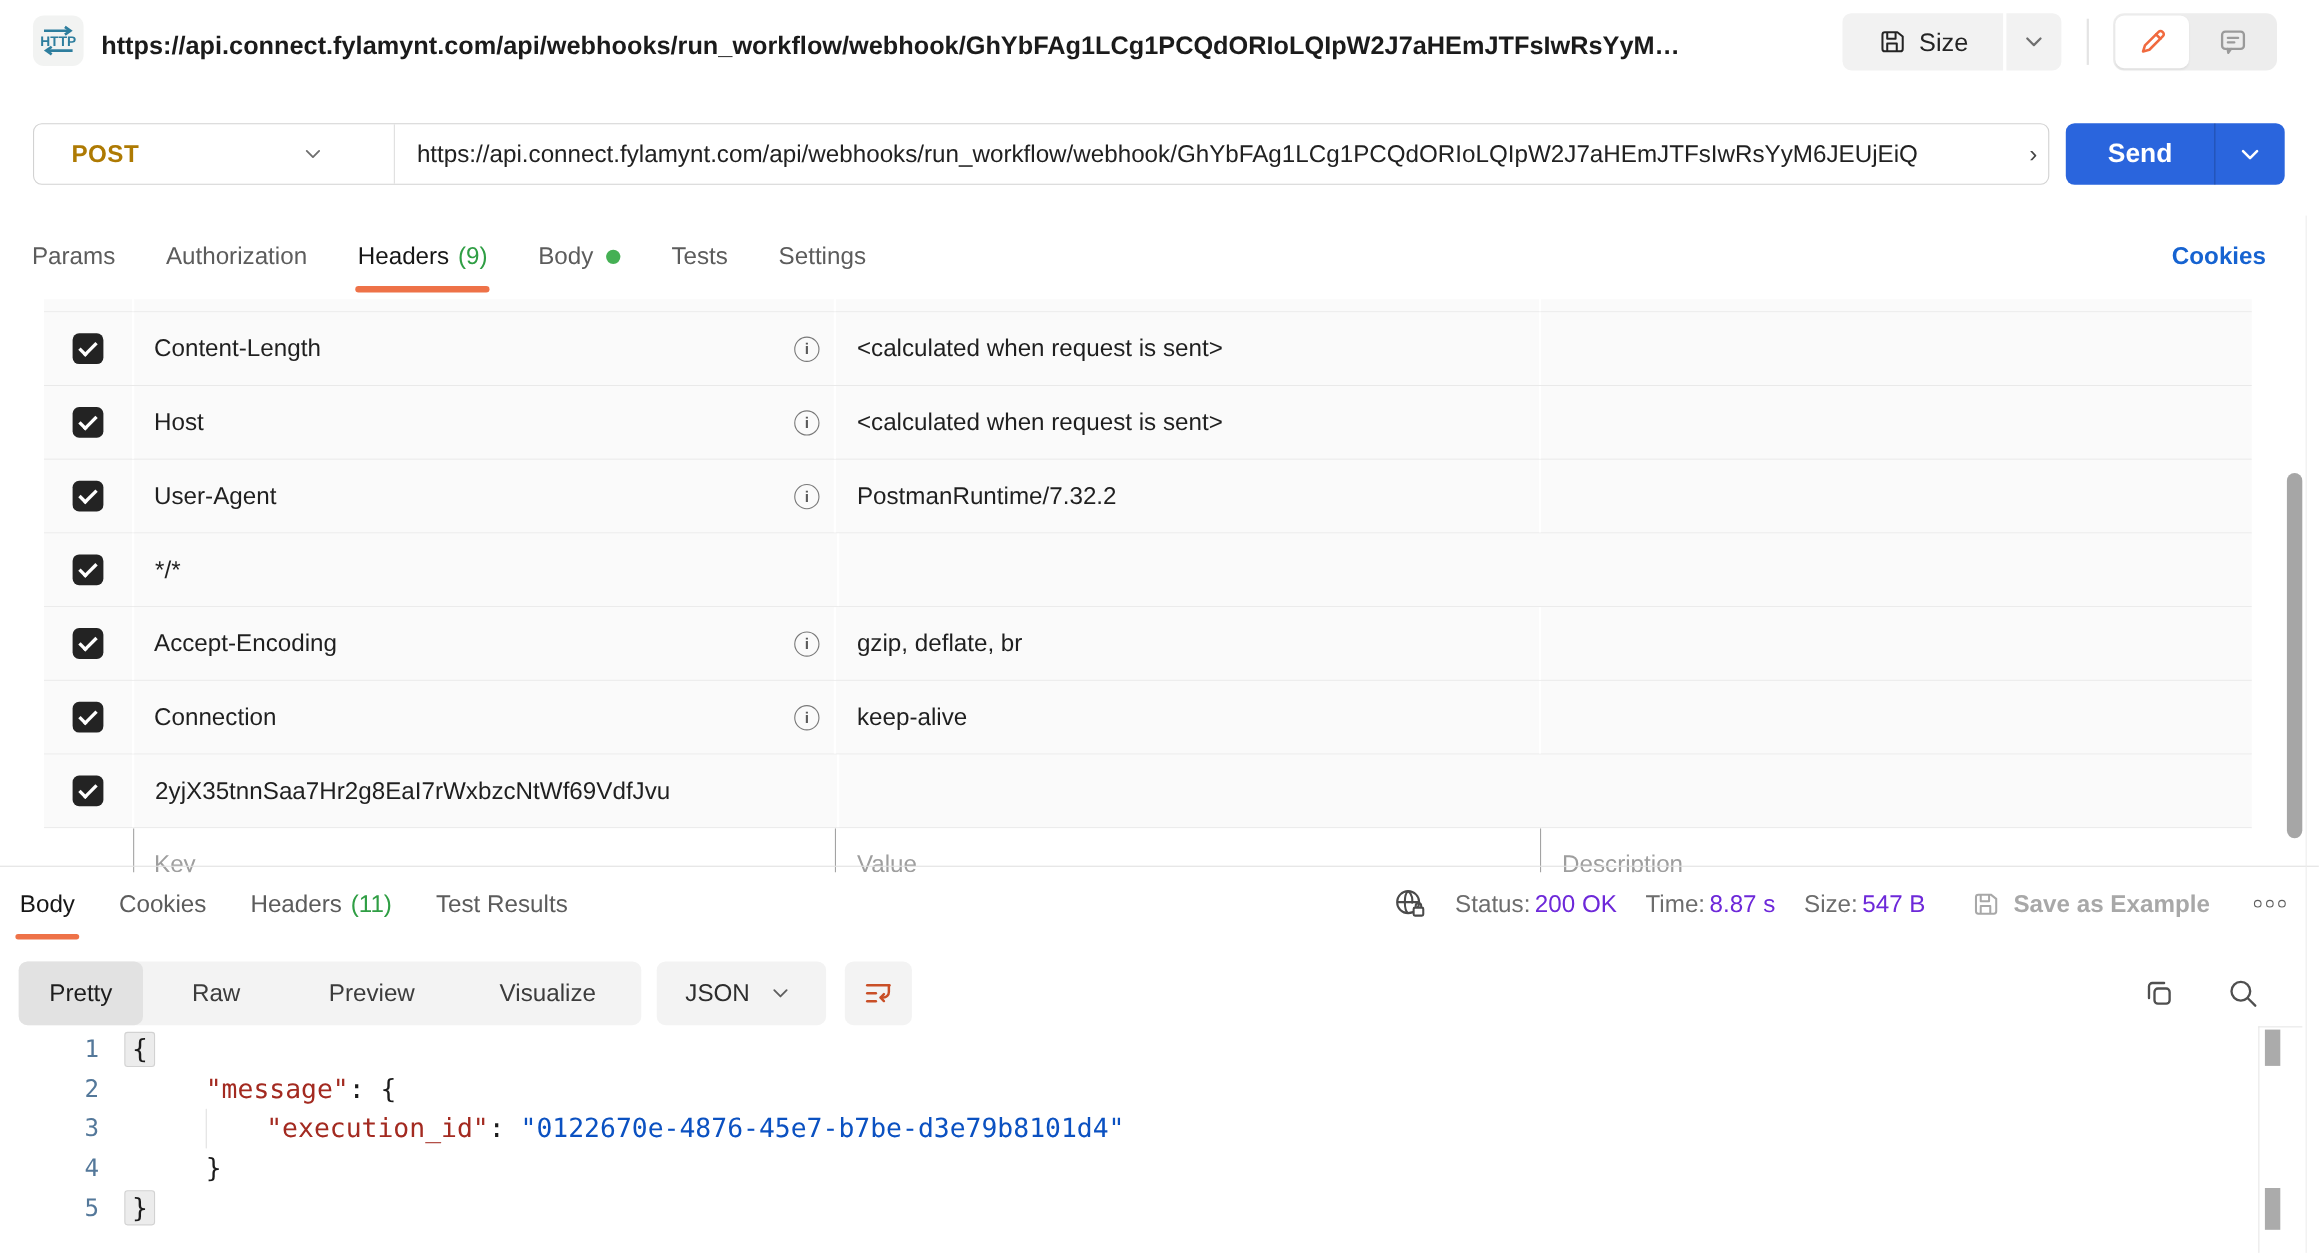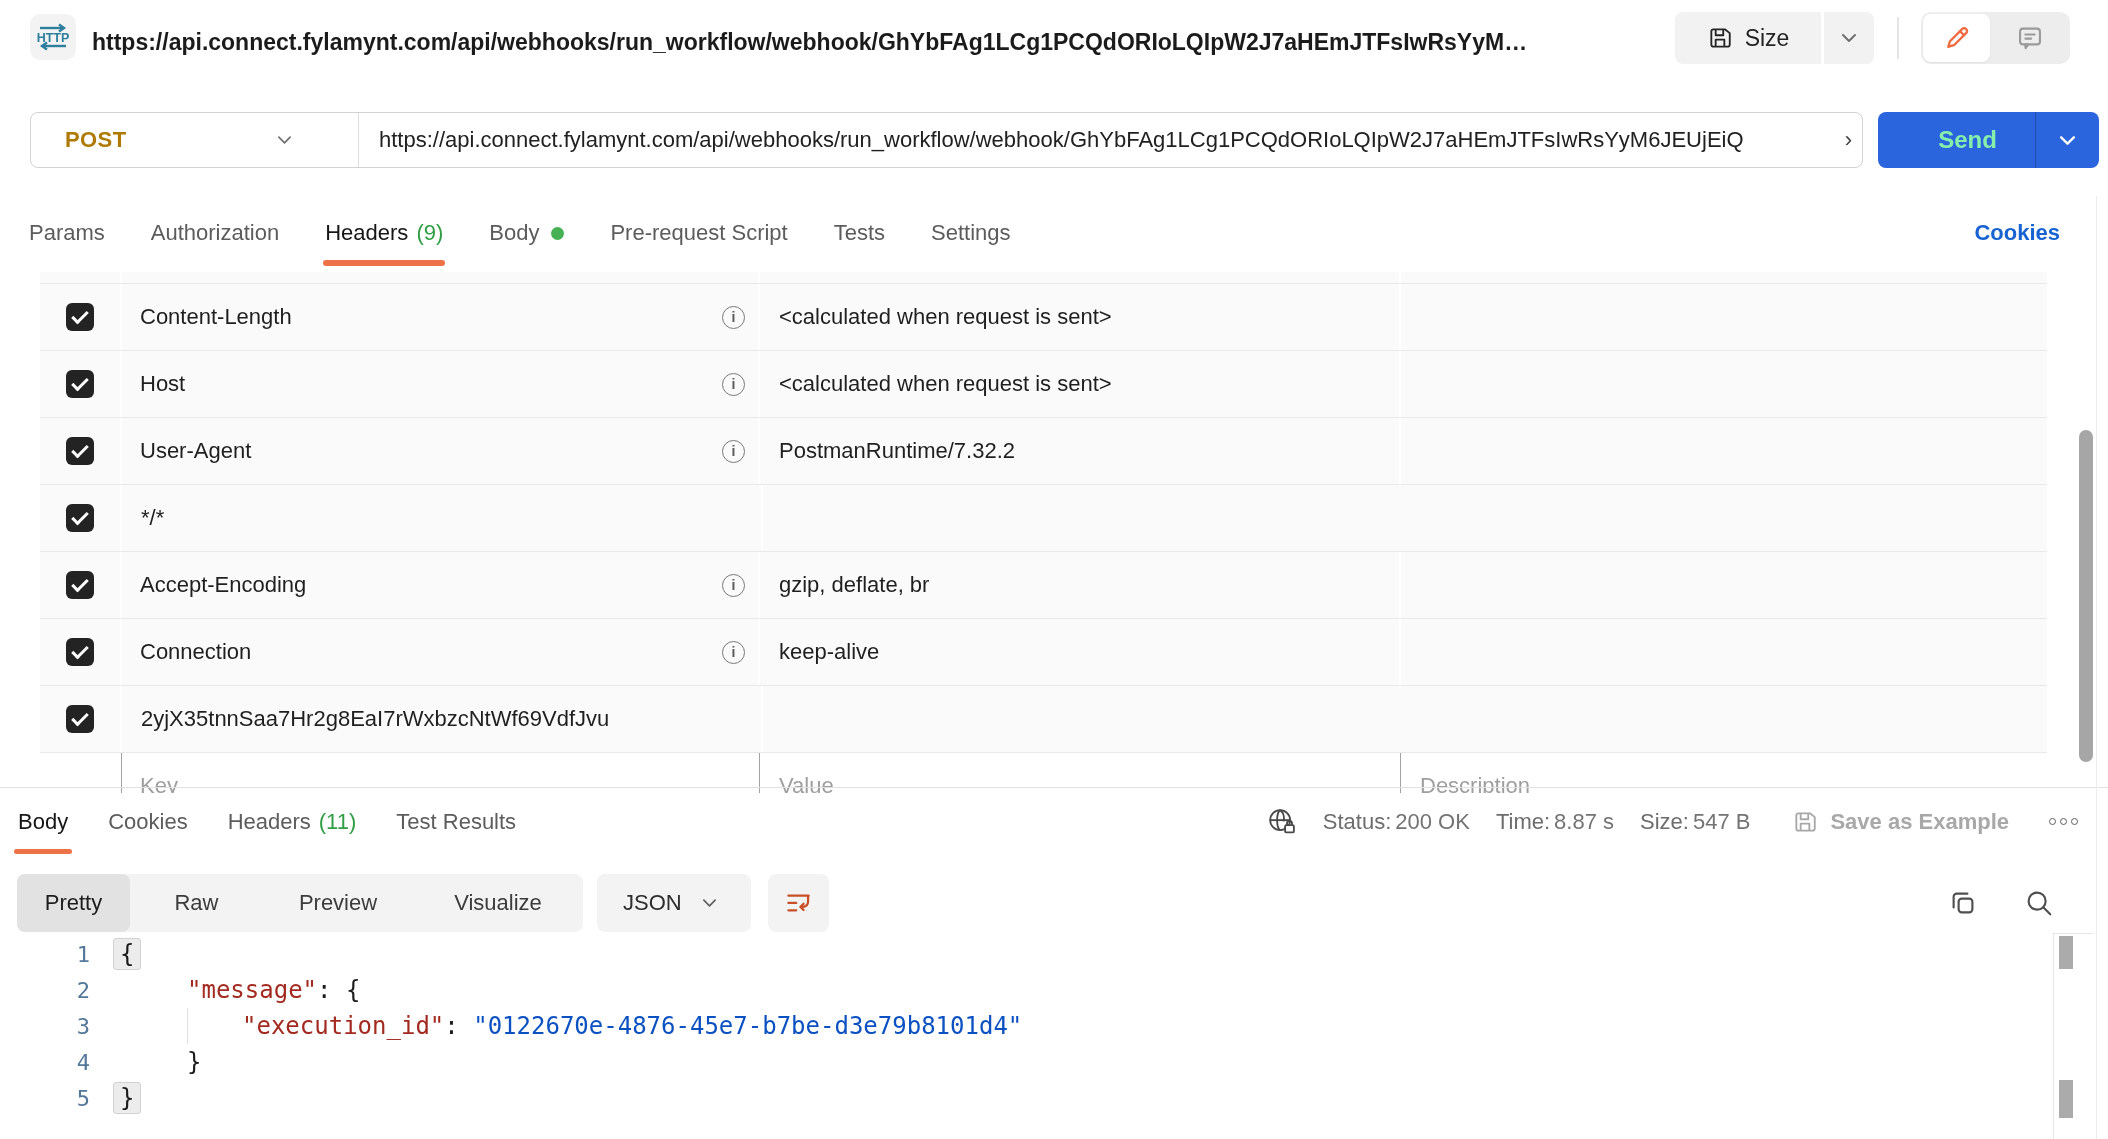--- a/index.html
+++ b/index.html
@@ -28,21 +28,21 @@
   
   .method-url{left:30px;top:112px;width:1833px;height:56px;border:1px solid #d2d2d2;border-radius:8px;
     background:#fff;display:flex;align-items:center;box-sizing:border-box;}
   .method{position:relative;flex:0 0 327px;height:100%;display:flex;align-items:center;}
   .method-label{margin-left:34px;font-size:22px;font-weight:700;color:#ae7a03;letter-spacing:.4px;}
   .method-caret{position:absolute;left:246px;top:50%;transform:translateY(-50%);}
   .url-cell{flex:1;height:100%;border-left:1px solid #dedede;display:flex;align-items:center;
     padding-left:20px;position:relative;overflow:hidden;}
   .url-text{font-size:22px;color:#212121;white-space:nowrap;}
   .url-overflow{position:absolute;right:10px;color:#444;font-size:22px;background:#fff;padding-left:2px;}
-  .send-btn{left:1878px;top:112px;width:199px;height:56px;background:#2a65dd;border-radius:8px;display:flex;color:#86efac;padding-left:22px;}
+  .send-btn{left:1878px;top:112px;width:199px;height:56px;background:#2a65dd;border-radius:8px;display:flex;color:#ffffff;}
   .send-main{width:135px;display:flex;align-items:center;justify-content:center;font-size:24px;font-weight:700;cursor:pointer;}
   .send-split{width:1px;background:rgba(0,0,0,.22);margin:0;}
   .send-caret{flex:1;display:flex;align-items:center;justify-content:center;}
 
   
   .req-tabs{left:29px;top:196px;height:74px;display:flex;gap:46px;align-items:center;font-size:22px;color:#5c5c5c;}
   .tab{position:relative;height:100%;display:flex;align-items:center;cursor:pointer;white-space:nowrap;}
   .tab .count{color:#2f9e44;margin-left:8px;}
   .tab.active{color:#161616;}
   .tab.active::after{content:"";position:absolute;left:-2px;right:-2px;bottom:4px;height:6px;background:#ee7248;border-radius:3px;}
@@ -72,21 +72,21 @@
 
   .pane-divider{left:0;top:787px;width:2108px;height:1px;background:#e2e2e2;}
 
   
   .resp-tabs{left:14px;top:788px;height:67px;display:flex;gap:32px;align-items:center;font-size:22px;color:#5c5c5c;}
   .resp-tabs .tab{padding:0 4px;}
   .resp-tabs .tab.active::after{bottom:1px;height:5px;left:0;right:0;}
   .resp-meta{right:30px;top:788px;height:67px;display:flex;align-items:center;gap:26px;font-size:22px;}
   .meta-pair{display:flex;gap:4px;white-space:nowrap;}
   .meta-label{color:#6d6d6d;}
-  .meta-value{color:#737373;}
+  .meta-value{color:#6d28d9;}
   .save-example{display:flex;align-items:center;gap:12px;color:#a8a8a8;margin-left:16px;white-space:nowrap;cursor:pointer;font-weight:bold;}
   .more-dots{display:flex;gap:4px;margin-left:14px;cursor:pointer;}
   .more-dots i{width:7px;height:7px;border:1.5px solid #5f5f5f;border-radius:50%;box-sizing:border-box;}
 
   
   .segmented{left:17px;top:874px;width:566px;height:58px;background:#f3f3f3;border-radius:8px;display:flex;align-items:center;font-size:22px;color:#3c3c3c;}
   .seg{height:58px;display:flex;align-items:center;justify-content:center;cursor:pointer;border-radius:8px;}
   .seg.s0{width:113px;}.seg.s1{width:133px;}.seg.s2{width:150px;}.seg.s3{width:170px;}
   .seg.active{background:#e2e2e2;color:#1d1d1d;}
   .json-btn{left:597px;top:874px;width:154px;height:58px;background:#f3f3f3;border-radius:8px;display:flex;
@@ -199,23 +199,20 @@
     </div>
   <div class="tab active">
     <span>Headers</span>
     <span class="count">(9)</span>
   </div>
   <div class="tab">
     <span>Body</span>
     <span class="body-dot"></span>
   </div>
   <div class="tab">
-      <span>Pre-request Script</span>
-    </div>
-  <div class="tab">
       <span>Tests</span>
     </div>
   <div class="tab">
       <span>Settings</span>
     </div>
 </div>
 <div class="abs cookies-link">Cookies</div>
 
 <div class="abs htable">
   <div class="trow sliver">

